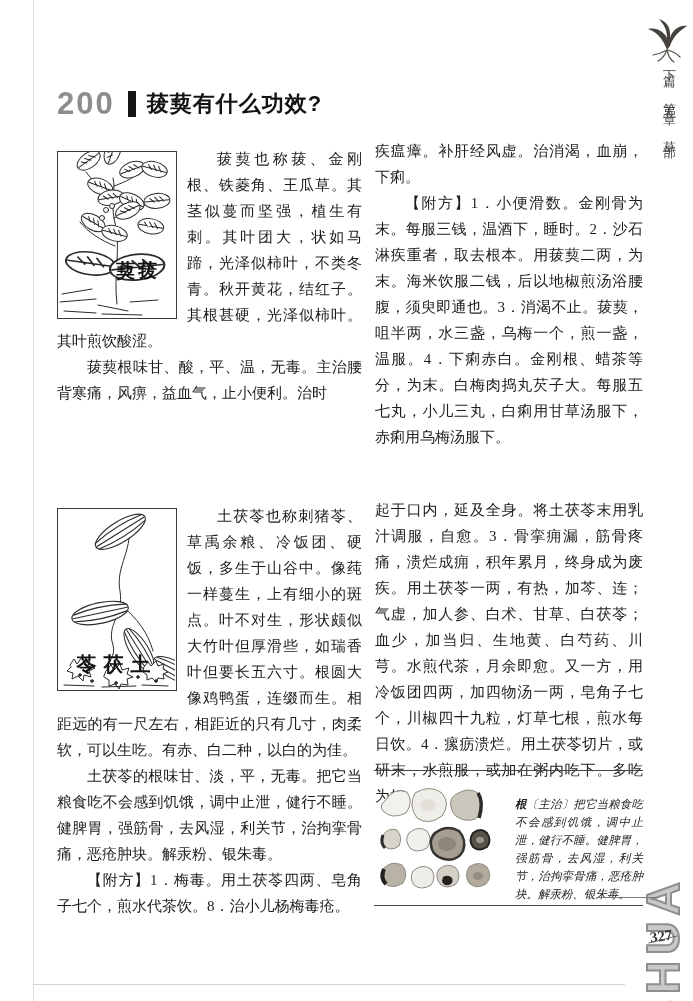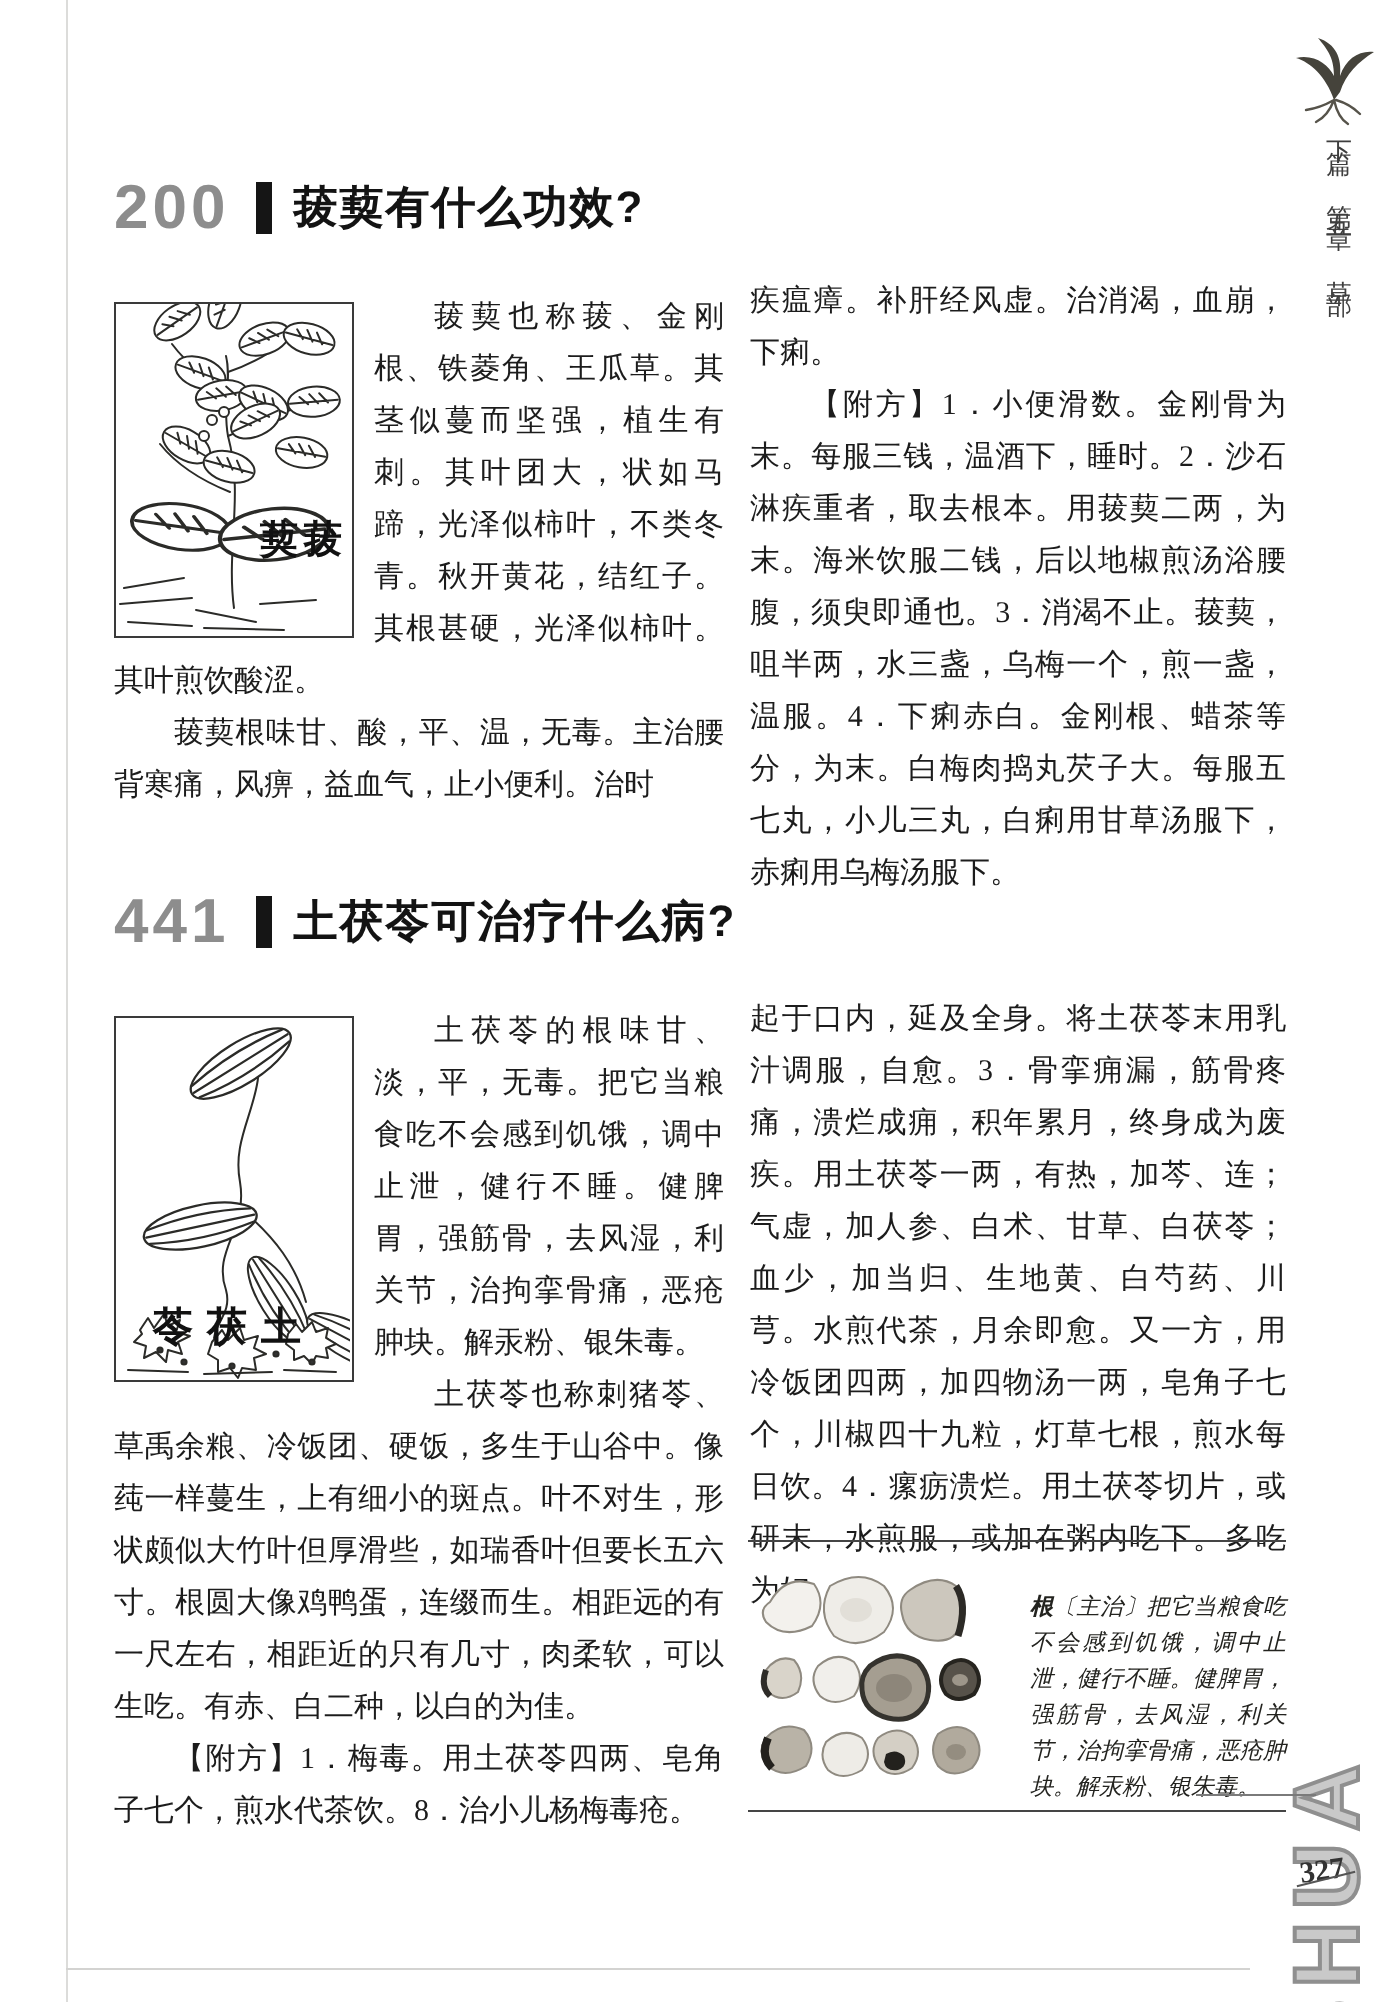--- a/index.html
+++ b/index.html
@@ -17,21 +17,21 @@
              color:#131313;letter-spacing:1px;line-height:1;}
   
   .col{position:absolute;font-size:15px;line-height:26px;text-align:justify;}
   .col p{margin:0;}
   .indent{text-indent:2em;}
   
   .figure{float:left;position:relative;width:120px;border:1.5px solid #3a3a3a;
           background:#fff;margin:5px 10px 3px 0;box-sizing:border-box;}
   .figure svg{display:block;}
   .fig-cap{position:absolute;font-weight:bold;color:#111;white-space:nowrap;}
-  #fig440 .fig-cap{right:2px;bottom:34px;font-size:19px;letter-spacing:3px;}
+  #fig440 .fig-cap{right:16px;bottom:34px;font-size:19px;letter-spacing:3px;}
   #fig441 .fig-cap{left:50%;transform:translateX(-50%);bottom:13px;font-size:20px;letter-spacing:7px;margin-top:44px;}
   .sketch{stroke:#2b2b28;stroke-width:1;fill:none;stroke-linecap:round;stroke-linejoin:round;}
   .sketch .fillw{fill:#ffffff;}
   
   .rule{position:absolute;left:374px;width:269px;border-top:1.5px solid #454545;}
   .specimen{position:absolute;top:781px;left:377px;width:266px;display:flex;gap:10px;}
   .spec-img{flex:none;}
   .spec-cap{font-style:italic;font-size:11.5px;line-height:18px;color:#23231f;
             padding-top:14px;text-align:justify;}
   .spec-label{font-weight:bold;}
@@ -101,25 +101,20 @@
     </div>
     <p class="indent">菝葜也称菝、金刚根、铁菱角、王瓜草。其茎似蔓而坚强，植生有刺。其叶团大，状如马蹄，光泽似柿叶，不类冬青。秋开黄花，结红子。其根甚硬，光泽似柿叶。其叶煎饮酸涩。</p>
     <p class="indent">菝葜根味甘、酸，平、温，无毒。主治腰背寒痛，风痹，益血气，止小便利。治时</p>
   </div>
 
   <div class="col" style="top:138px;left:375px;width:268px;">
     <p>疾瘟瘴。补肝经风虚。治消渴，血崩，下痢。</p>
     <p class="indent">【附方】1．小便滑数。金刚骨为末。每服三钱，温酒下，睡时。2．沙石淋疾重者，取去根本。用菝葜二两，为末。海米饮服二钱，后以地椒煎汤浴腰腹，须臾即通也。3．消渴不止。菝葜，咀半两，水三盏，乌梅一个，煎一盏，温服。4．下痢赤白。金刚根、蜡茶等分，为末。白梅肉捣丸芡子大。每服五七丸，小儿三丸，白痢用甘草汤服下，赤痢用乌梅汤服下。</p>
   </div>
 
-  <div class="sec-head" style="top:445px;left:57px;">
-    <span class="sec-num">441</span>
-    <span class="sec-bar"></span>
-    <span class="sec-title">土茯苓可治疗什么病?</span>
-  </div>
 
   <div class="col" style="top:503px;left:57px;width:305px;">
     <div class="figure" id="fig441">
       <svg width="117" height="181" viewBox="0 0 117 181">
         <defs>
           <g id="slf">
             <ellipse cx="25" cy="0" rx="25" ry="9" fill="#fff"></ellipse>
             <path d="M2 -3 Q25 -7 48 -3 M1 0 H49 M2 3 Q25 7 48 3"></path>
           </g>
         </defs>
@@ -136,22 +131,22 @@
           <circle cx="22" cy="166" r="1.3" fill="#333"></circle>
           <circle cx="34" cy="172" r="1.3" fill="#333"></circle>
           <circle cx="58" cy="174" r="1.3" fill="#333"></circle>
           <circle cx="80" cy="168" r="1.3" fill="#333"></circle>
           <circle cx="98" cy="172" r="1.3" fill="#333"></circle>
           <path d="M6 176 l30 1 M44 178 l34 -1 M84 176 l26 1"></path>
         </g>
       </svg>
       <div class="fig-cap">苓茯土</div>
     </div>
+    <p class="indent">土茯苓也称刺猪苓、草禹余粮、冷饭团、硬饭，多生于山谷中。像莼一样蔓生，上有细小的斑点。叶不对生，形状颇似大竹叶但厚滑些，如瑞香叶但要长五六寸。根圆大像鸡鸭蛋，连缀而生。相距远的有一尺左右，相距近的只有几寸，肉柔软，可以生吃。有赤、白二种，以白的为佳。</p>
     <p class="indent">土茯苓的根味甘、淡，平，无毒。把它当粮食吃不会感到饥饿，调中止泄，健行不睡。健脾胃，强筋骨，去风湿，利关节，治拘挛骨痛，恶疮肿块。解汞粉、银朱毒。</p>
-    <p class="indent">土茯苓也称刺猪苓、草禹余粮、冷饭团、硬饭，多生于山谷中。像莼一样蔓生，上有细小的斑点。叶不对生，形状颇似大竹叶但厚滑些，如瑞香叶但要长五六寸。根圆大像鸡鸭蛋，连缀而生。相距远的有一尺左右，相距近的只有几寸，肉柔软，可以生吃。有赤、白二种，以白的为佳。</p>
     <p class="indent">【附方】1．梅毒。用土茯苓四两、皂角子七个，煎水代茶饮。8．治小儿杨梅毒疮。</p>
   </div>
 
   <div class="col" style="top:497px;left:375px;width:268px;">
     <p>起于口内，延及全身。将土茯苓末用乳汁调服，自愈。3．骨挛痈漏，筋骨疼痛，溃烂成痈，积年累月，终身成为废疾。用土茯苓一两，有热，加芩、连；气虚，加人参、白术、甘草、白茯苓；血少，加当归、生地黄、白芍药、川芎。水煎代茶，月余即愈。又一方，用冷饭团四两，加四物汤一两，皂角子七个，川椒四十九粒，灯草七根，煎水每日饮。4．瘰疬溃烂。用土茯苓切片，或研末，水煎服，或加在粥内吃下。多吃为好。</p>
   </div>
 
   <div class="rule" style="top:770px;"></div>
   <div class="specimen">
     <svg class="spec-img" width="128" height="116" viewBox="0 0 128 116">

